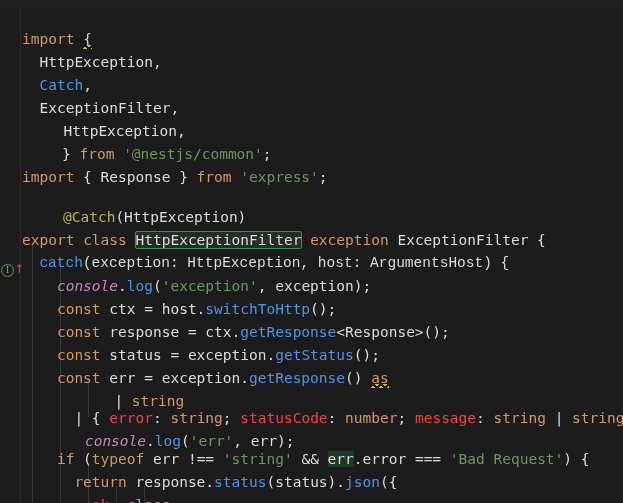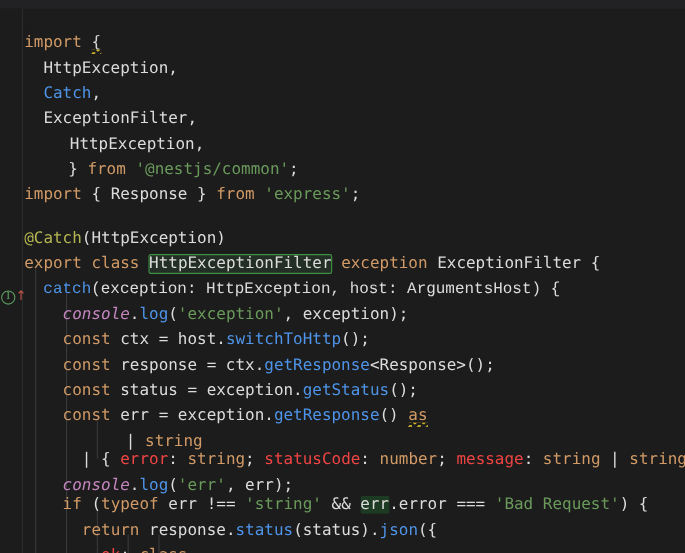--- a/index.html
+++ b/index.html
@@ -180,31 +180,31 @@
       </div>
     <div id="lines-host">
         <div class="code-line" style="top: 4px;"><span class="t-keyword">import</span><span class="t-plain"> </span><span class="squiggle"><span class="t-plain">{</span></span></div>
         <div class="code-line" style="top: 27px;"><span class="t-white">  HttpException,</span></div>
         <div class="code-line" style="top: 50px;"><span class="t-plain">  </span><span class="t-blue">Catch</span><span class="t-white">,</span></div>
         <div class="code-line" style="top: 73px;"><span class="t-white">  ExceptionFilter,</span></div>
         <div class="code-line" style="top: 96px; padding-left: 24px;"><span class="t-white">  HttpException,</span></div>
         <div class="code-line" style="top: 119px; padding-left: 40px;"><span class="t-white">}</span><span class="t-plain"> </span><span class="t-keyword">from</span><span class="t-plain"> </span><span class="t-str">'@nestjs/common'</span><span class="t-white">;</span></div>
         <div class="code-line" style="top: 142px;"><span class="t-keyword">import</span><span class="t-white"> { Response } </span><span class="t-keyword">from</span><span class="t-plain"> </span><span class="t-str">'express'</span><span class="t-white">;</span></div>
         <div class="code-line" style="top: 165px;"></div>
-        <div class="code-line" style="top: 182px;"><span class="t-deco">@Catch</span><span class="t-white">(HttpException)</span></div>
+        <div class="code-line" style="top: 182px; margin-left: 41px;"><span class="t-deco">@Catch</span><span class="t-white">(HttpException)</span></div>
         <div class="code-line" style="top: 205px;"><span class="t-keyword">export</span><span class="t-plain"> </span><span class="t-keyword">class</span><span class="t-plain"> </span><span class="t-white symbol-box">HttpExceptionFilter</span><span class="t-plain"> </span><span class="t-keyword">exception</span><span class="t-white"> ExceptionFilter {</span></div>
         <div class="code-line" style="top: 228px; font-family: Liberation Mono, monospace;"><span class="t-plain">  </span><span class="t-blue">catch</span><span class="t-white">(exception: HttpException, host: ArgumentsHost) {</span></div>
         <div class="code-line" style="top: 251px;"><span class="t-plain">    </span><span class="t-console">console</span><span class="t-white">.</span><span class="t-func">log</span><span class="t-white">(</span><span class="t-str">'exception'</span><span class="t-white">, exception);</span></div>
         <div class="code-line" style="top: 274px;"><span class="t-plain">    </span><span class="t-keyword">const</span><span class="t-white"> ctx = host.</span><span class="t-func">switchToHttp</span><span class="t-white">();</span></div>
         <div class="code-line" style="top: 297px;"><span class="t-plain">    </span><span class="t-keyword">const</span><span class="t-white"> response = ctx.</span><span class="t-func">getResponse</span><span class="t-white">&lt;Response&gt;();</span></div>
         <div class="code-line" style="top: 320px;"><span class="t-plain">    </span><span class="t-keyword">const</span><span class="t-white"> status = exception.</span><span class="t-func">getStatus</span><span class="t-white">();</span></div>
         <div class="code-line" style="top: 343px;"><span class="t-plain">    </span><span class="t-keyword">const</span><span class="t-white"> err = exception.</span><span class="t-func">getResponse</span><span class="t-white">() </span><span class="squiggle"><span class="t-keyword">as</span></span></div>
         <div class="code-line" style="top: 366px; padding-left: 40px;"><span class="t-white">      | </span><span class="t-ptype">string</span></div>
         <div class="code-line" style="top: 383px;"><span class="t-white">      | { </span><span class="t-prop">error</span><span class="t-white">: </span><span class="t-ptype">string</span><span class="t-white">; </span><span class="t-prop">statusCode</span><span class="t-white">: </span><span class="t-ptype">number</span><span class="t-white">; </span><span class="t-prop">message</span><span class="t-white">: </span><span class="t-ptype">string</span><span class="t-white"> | </span><span class="t-ptype">string</span></div>
-        <div class="code-line" style="top: 406px;"><span class="t-plain">    </span><span class="t-console">console</span><span class="t-white">.</span><span class="t-func">log</span><span class="t-white">(</span><span class="t-str">'err'</span><span class="t-white">, err);</span></div>
+        <div class="code-line" style="top: 406px; margin-left: 28px;"><span class="t-plain">    </span><span class="t-console">console</span><span class="t-white">.</span><span class="t-func">log</span><span class="t-white">(</span><span class="t-str">'err'</span><span class="t-white">, err);</span></div>
         <div class="code-line" style="top: 424px;"><span class="t-plain">    </span><span class="t-keyword">if</span><span class="t-white"> (</span><span class="t-keyword">typeof</span><span class="t-white"> err !== </span><span class="t-str">'string'</span><span class="t-white"> &amp;&amp; </span><span class="t-white occ">err</span><span class="t-white">.error === </span><span class="t-str">'Bad Request'</span><span class="t-white">) {</span></div>
         <div class="code-line" style="top: 447px;"><span class="t-plain">      </span><span class="t-keyword">return</span><span class="t-white"> response.</span><span class="t-func">status</span><span class="t-white">(status).</span><span class="t-func">json</span><span class="t-white">({</span></div>
         <div class="code-line" style="top: 470px;"><span class="t-plain">        </span><span class="t-prop">ok</span><span class="t-white">: </span><span class="t-keyword">class</span><span class="t-white">,</span></div>
         <div class="code-line" style="top: 490px;"><span class="t-plain">        </span><span class="t-prop">status</span><span class="t-white">: </span><span class="t-white">status</span><span class="t-white">,</span></div>
       </div>
   </div>
 
 </div>
 
 </body></html>

